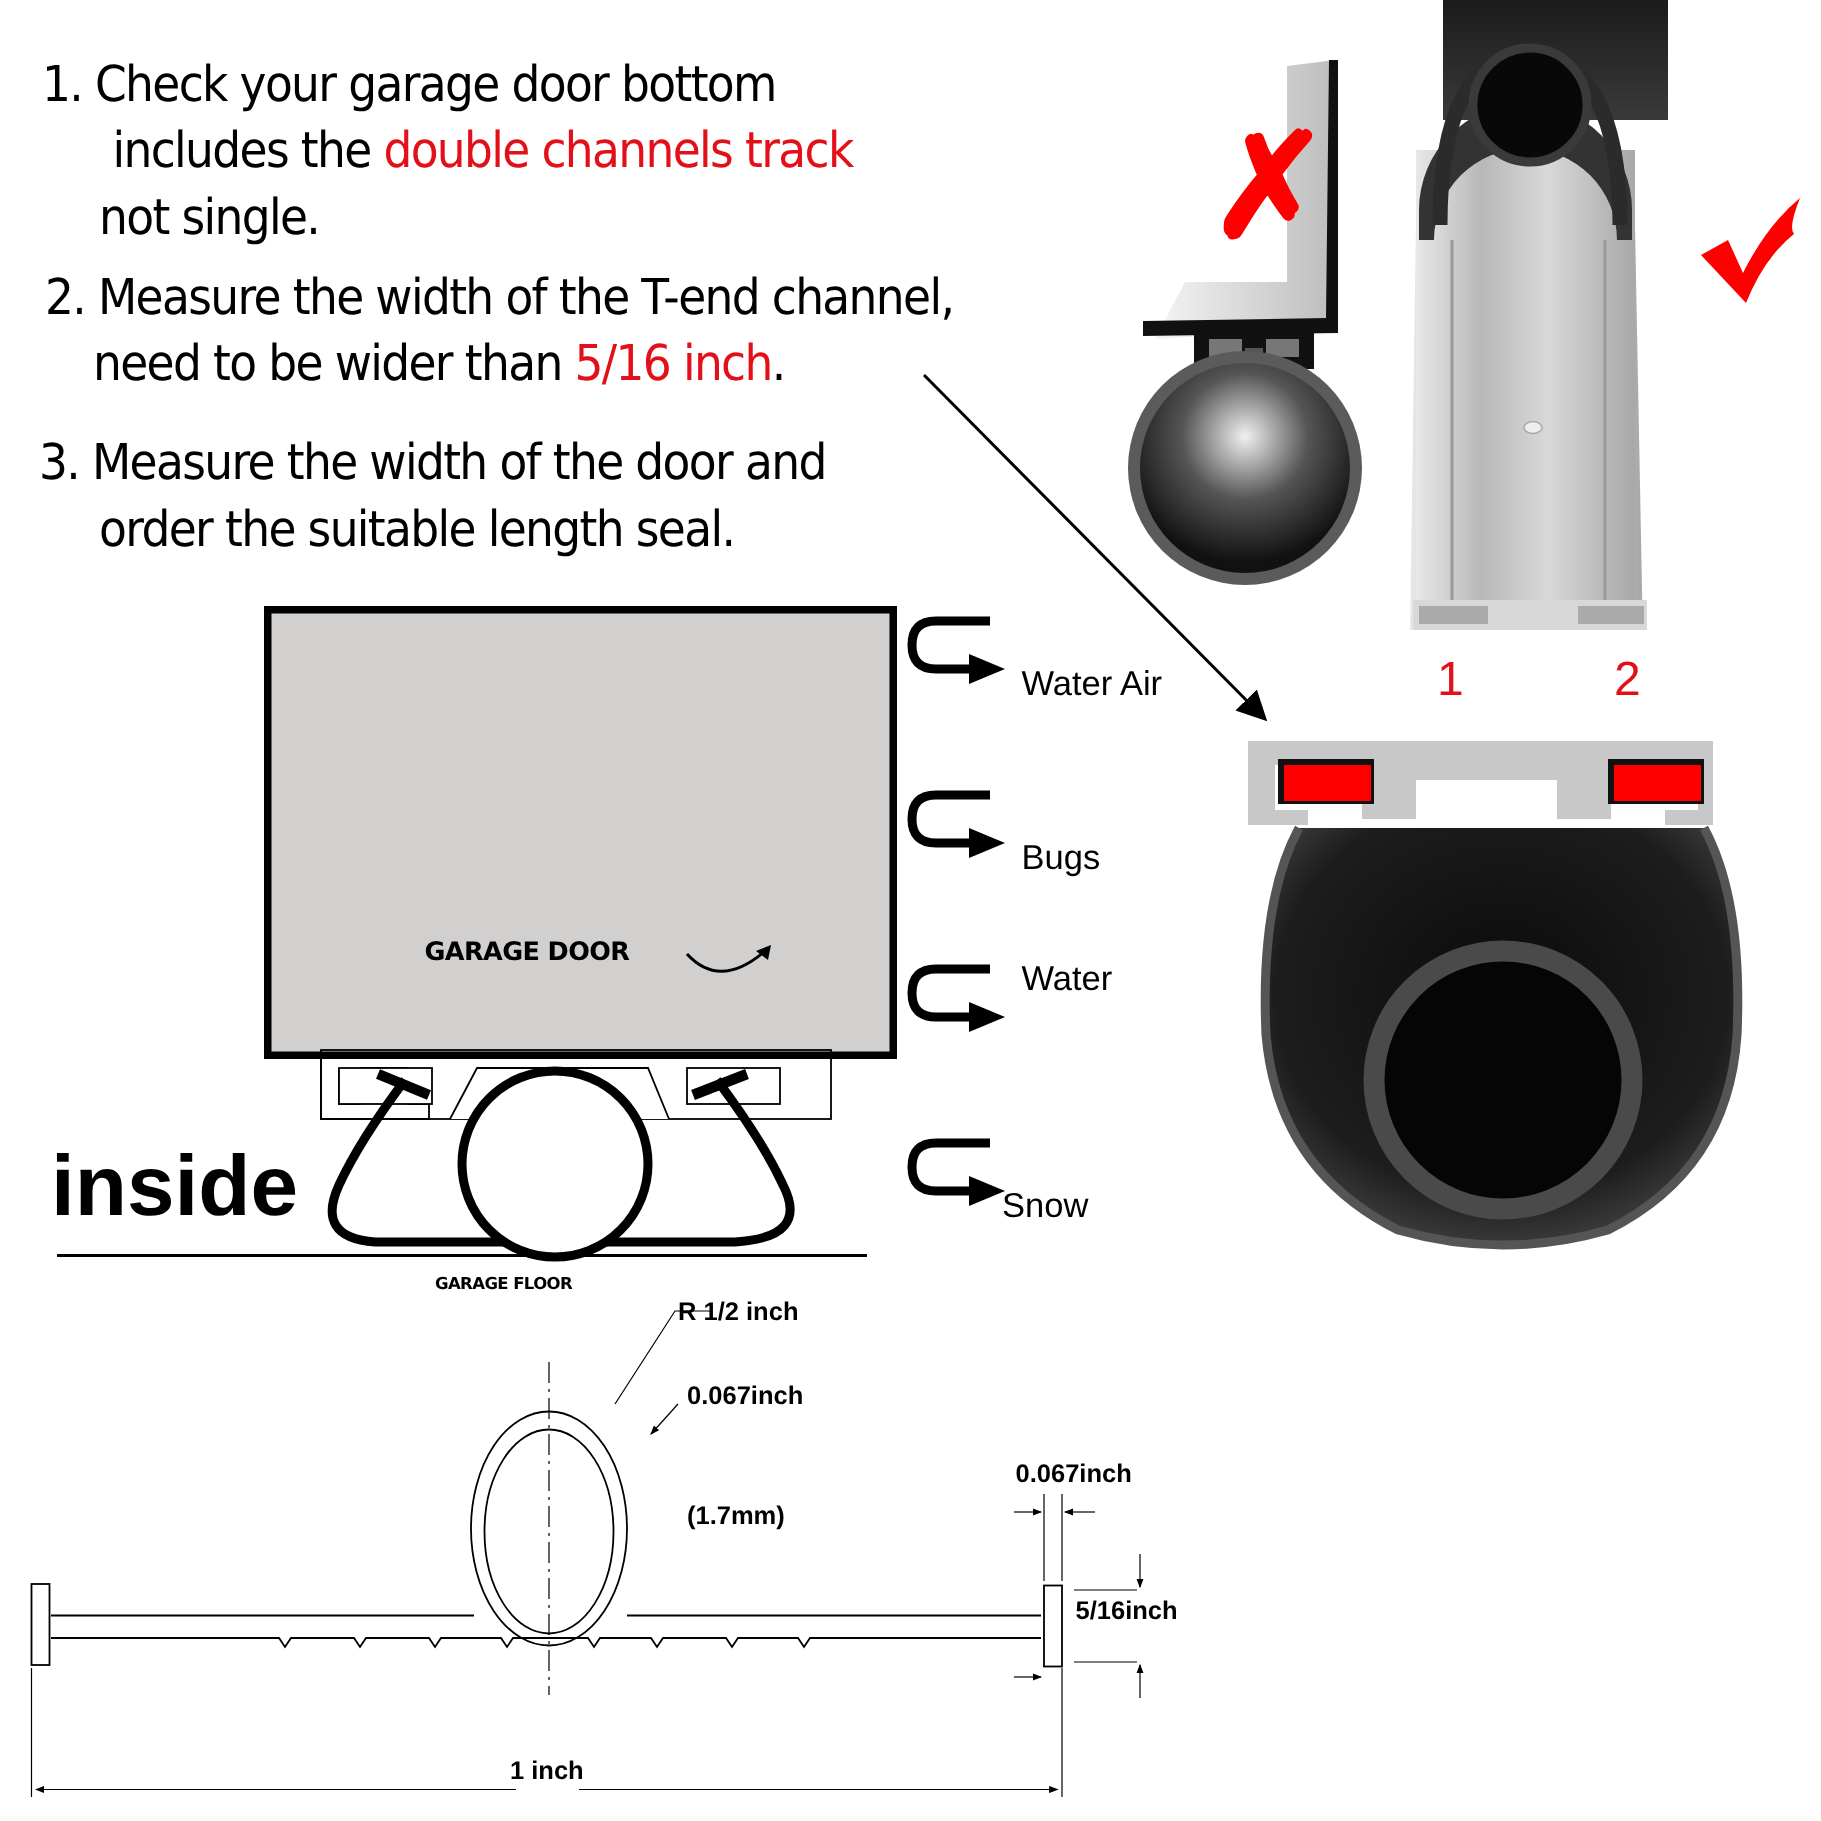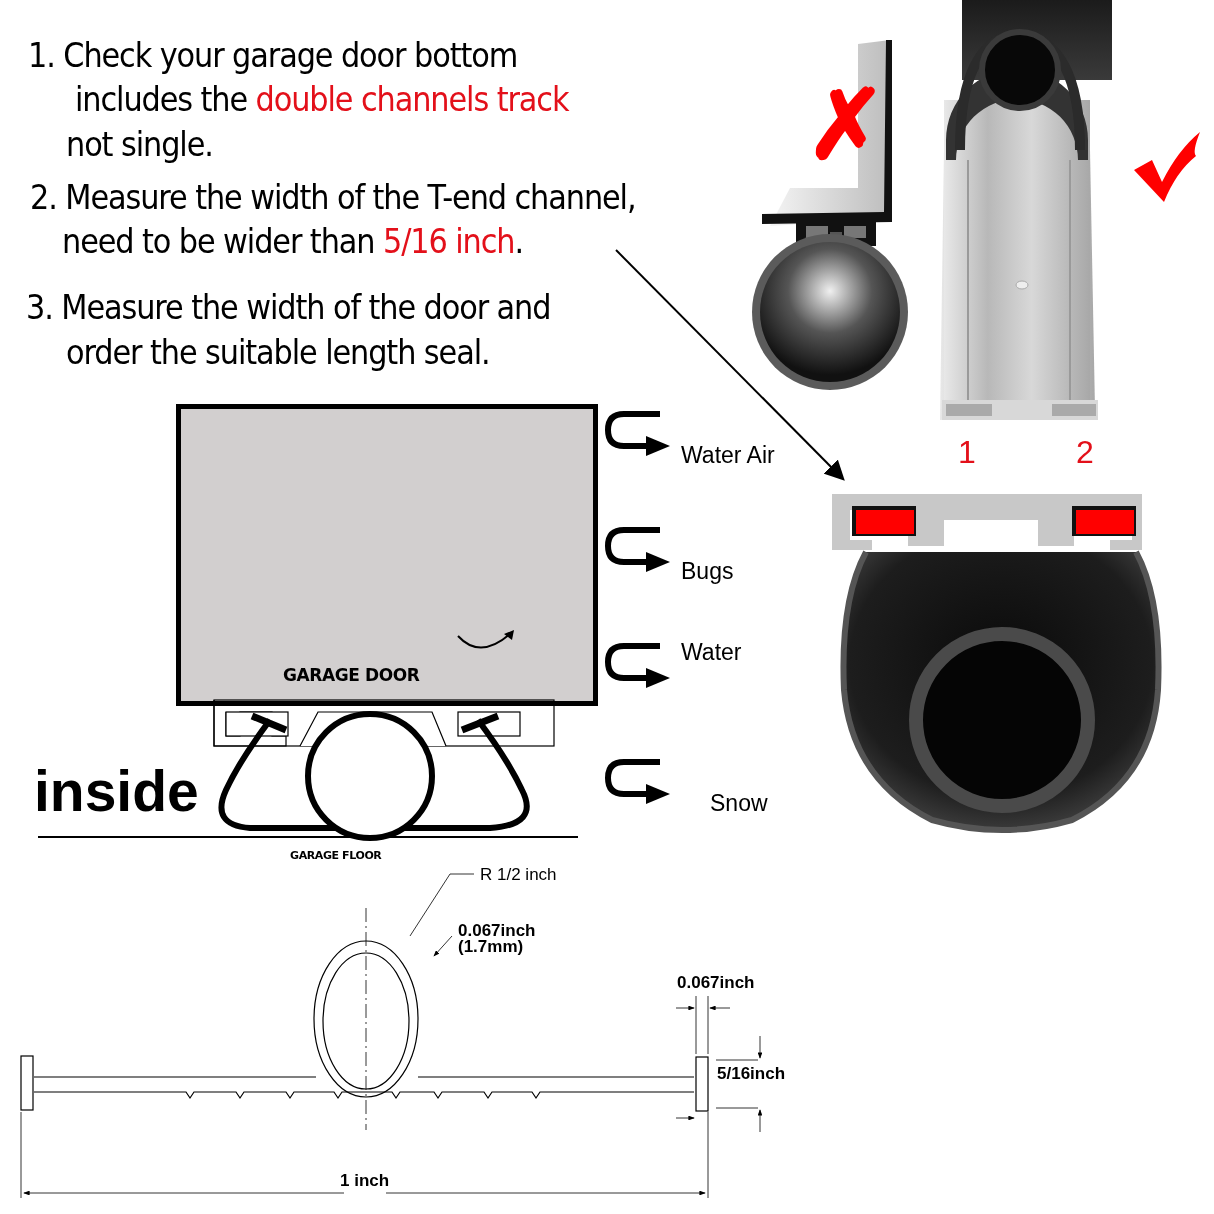--- a/index.html
+++ b/index.html
@@ -106,21 +106,21 @@
   <path d="M34,62 Q8,110 12,200 Q20,290 100,330 Q170,350 240,330 Q320,290 326,200 Q330,110 304,62" fill="none" stroke="#555" stroke-width="6"></path>
   <circle cx="170" cy="230" r="86" fill="#050505" stroke="#4a4a4a" stroke-width="14"></circle>
   <path d="M0,4 L310,4 L310,60 L278,60 L278,50 L300,50 L300,20 L242,20 L242,56 L206,56 L206,30 L112,30 L112,56 L76,56 L76,20 L18,20 L18,50 L40,50 L40,60 L0,60 Z" fill="#c8c8c8"></path>
   <rect x="20" y="16" width="64" height="30" fill="#111"></rect>
   <rect x="24" y="20" width="58" height="24" fill="#ff0000"></rect>
   <rect x="240" y="16" width="64" height="30" fill="#111"></rect>
   <rect x="244" y="20" width="58" height="24" fill="#ff0000"></rect>
 </svg>
 
 <div class="abs" style="left:176px; top:404px; width:412px; height:292px; background:#d2cfcf; border:5px solid #000;"></div>
-<div class="abs door-label" style="left:283px; top:625px;margin-top:40px;">GARAGE DOOR</div>
+<div class="abs door-label" style="left:283px; top:625px;">GARAGE DOOR</div>
 <svg width="70" height="30" style="left:456px;top:630px;">
   <path d="M2,6 Q24,30 54,4" fill="none" stroke="#000" stroke-width="2"></path>
   <path d="M48,4 L58,0 L56,10 Z" fill="#000"></path>
 </svg>
 
 <svg width="600" height="150" style="left:0;top:690px;">
 
   <path d="M214,10 L214,56 L286,56 L286,46 L272,46 L272,22 L240,22 L240,46 L226,46 L226,22" fill="none" stroke="#000" stroke-width="1.2"></path>
   <rect x="214" y="10" width="340" height="46" fill="none" stroke="#000" stroke-width="1.2"></rect>
   <rect x="226" y="22" width="62" height="24" fill="#fff" stroke="#000" stroke-width="1.2"></rect>
@@ -153,21 +153,21 @@
 <svg width="70" height="60" style="left:602px;top:642px;">
   <path d="M58,4 L22,4 Q6,4 6,20 Q6,36 22,36 L46,36" fill="none" stroke="#000" stroke-width="6"></path>
   <path d="M44,26 L68,36 L44,46 Z" fill="#000"></path>
 </svg>
 <div class="abs hazard" style="left:681px; top:639px;">Water</div>
 
 <svg width="70" height="60" style="left:602px;top:758px;">
   <path d="M58,4 L22,4 Q6,4 6,20 Q6,36 22,36 L46,36" fill="none" stroke="#000" stroke-width="6"></path>
   <path d="M44,26 L68,36 L44,46 Z" fill="#000"></path>
 </svg>
-<div class="abs hazard" style="left:710px; top:790px;">Snow</div>
+<div class="abs hazard" style="left:668px; top:790px;">Snow</div>
 
 <svg width="820" height="340" style="left:0;top:868px;">
   <defs>
     <marker id="sa" markerWidth="8" markerHeight="6" refX="7" refY="3" orient="auto">
       <path d="M0,0 L8,3 L0,6 z" fill="#000"></path>
     </marker>
   </defs>
 
   <ellipse cx="366" cy="79" rx="52" ry="78" fill="none" stroke="#000" stroke-width="1.2" transform="translate(0,72)"></ellipse>
   <ellipse cx="366" cy="79" rx="43" ry="68" fill="none" stroke="#000" stroke-width="1.2" transform="translate(0,74)"></ellipse>
@@ -193,18 +193,18 @@
   <line x1="716" y1="240" x2="758" y2="240" stroke="#000" stroke-width="0.8"></line>
   <line x1="760" y1="168" x2="760" y2="190" stroke="#000" stroke-width="0.8" marker-end="url(#sa)"></line>
   <line x1="760" y1="264" x2="760" y2="242" stroke="#000" stroke-width="0.8" marker-end="url(#sa)"></line>
   <line x1="676" y1="250" x2="694" y2="250" stroke="#000" stroke-width="0.8" marker-end="url(#sa)"></line>
 
   <line x1="21" y1="244" x2="21" y2="330" stroke="#000" stroke-width="0.8"></line>
   <line x1="708" y1="244" x2="708" y2="330" stroke="#000" stroke-width="0.8"></line>
   <line x1="344" y1="325" x2="24" y2="325" stroke="#000" stroke-width="0.8" marker-end="url(#sa)"></line>
   <line x1="386" y1="325" x2="705" y2="325" stroke="#000" stroke-width="0.8" marker-end="url(#sa)"></line>
 </svg>
-<div class="abs dim" style="left:480px; top:865px; font-weight:normal;"><span>R  1/2 inch</span></div>
+<div class="abs dim" style="left:452px; top:865px; font-weight:bold;"><span>R  1/2 inch</span></div>
 <div class="abs dim" style="left:458px; top:921px;">0.067inch</div>
-<div class="abs dim" style="left:458px; top:937px;">(1.7mm)</div>
+<div class="abs dim" style="left:458px; top:1001px;">(1.7mm)</div>
 <div class="abs dim" style="left:677px; top:973px;">0.067inch</div>
 <div class="abs dim" style="left:717px; top:1064px;text-align:center;">5/16inch</div>
 <div class="abs dim" style="left:340px; top:1171px;">1 inch</div>
 
 </body></html>

